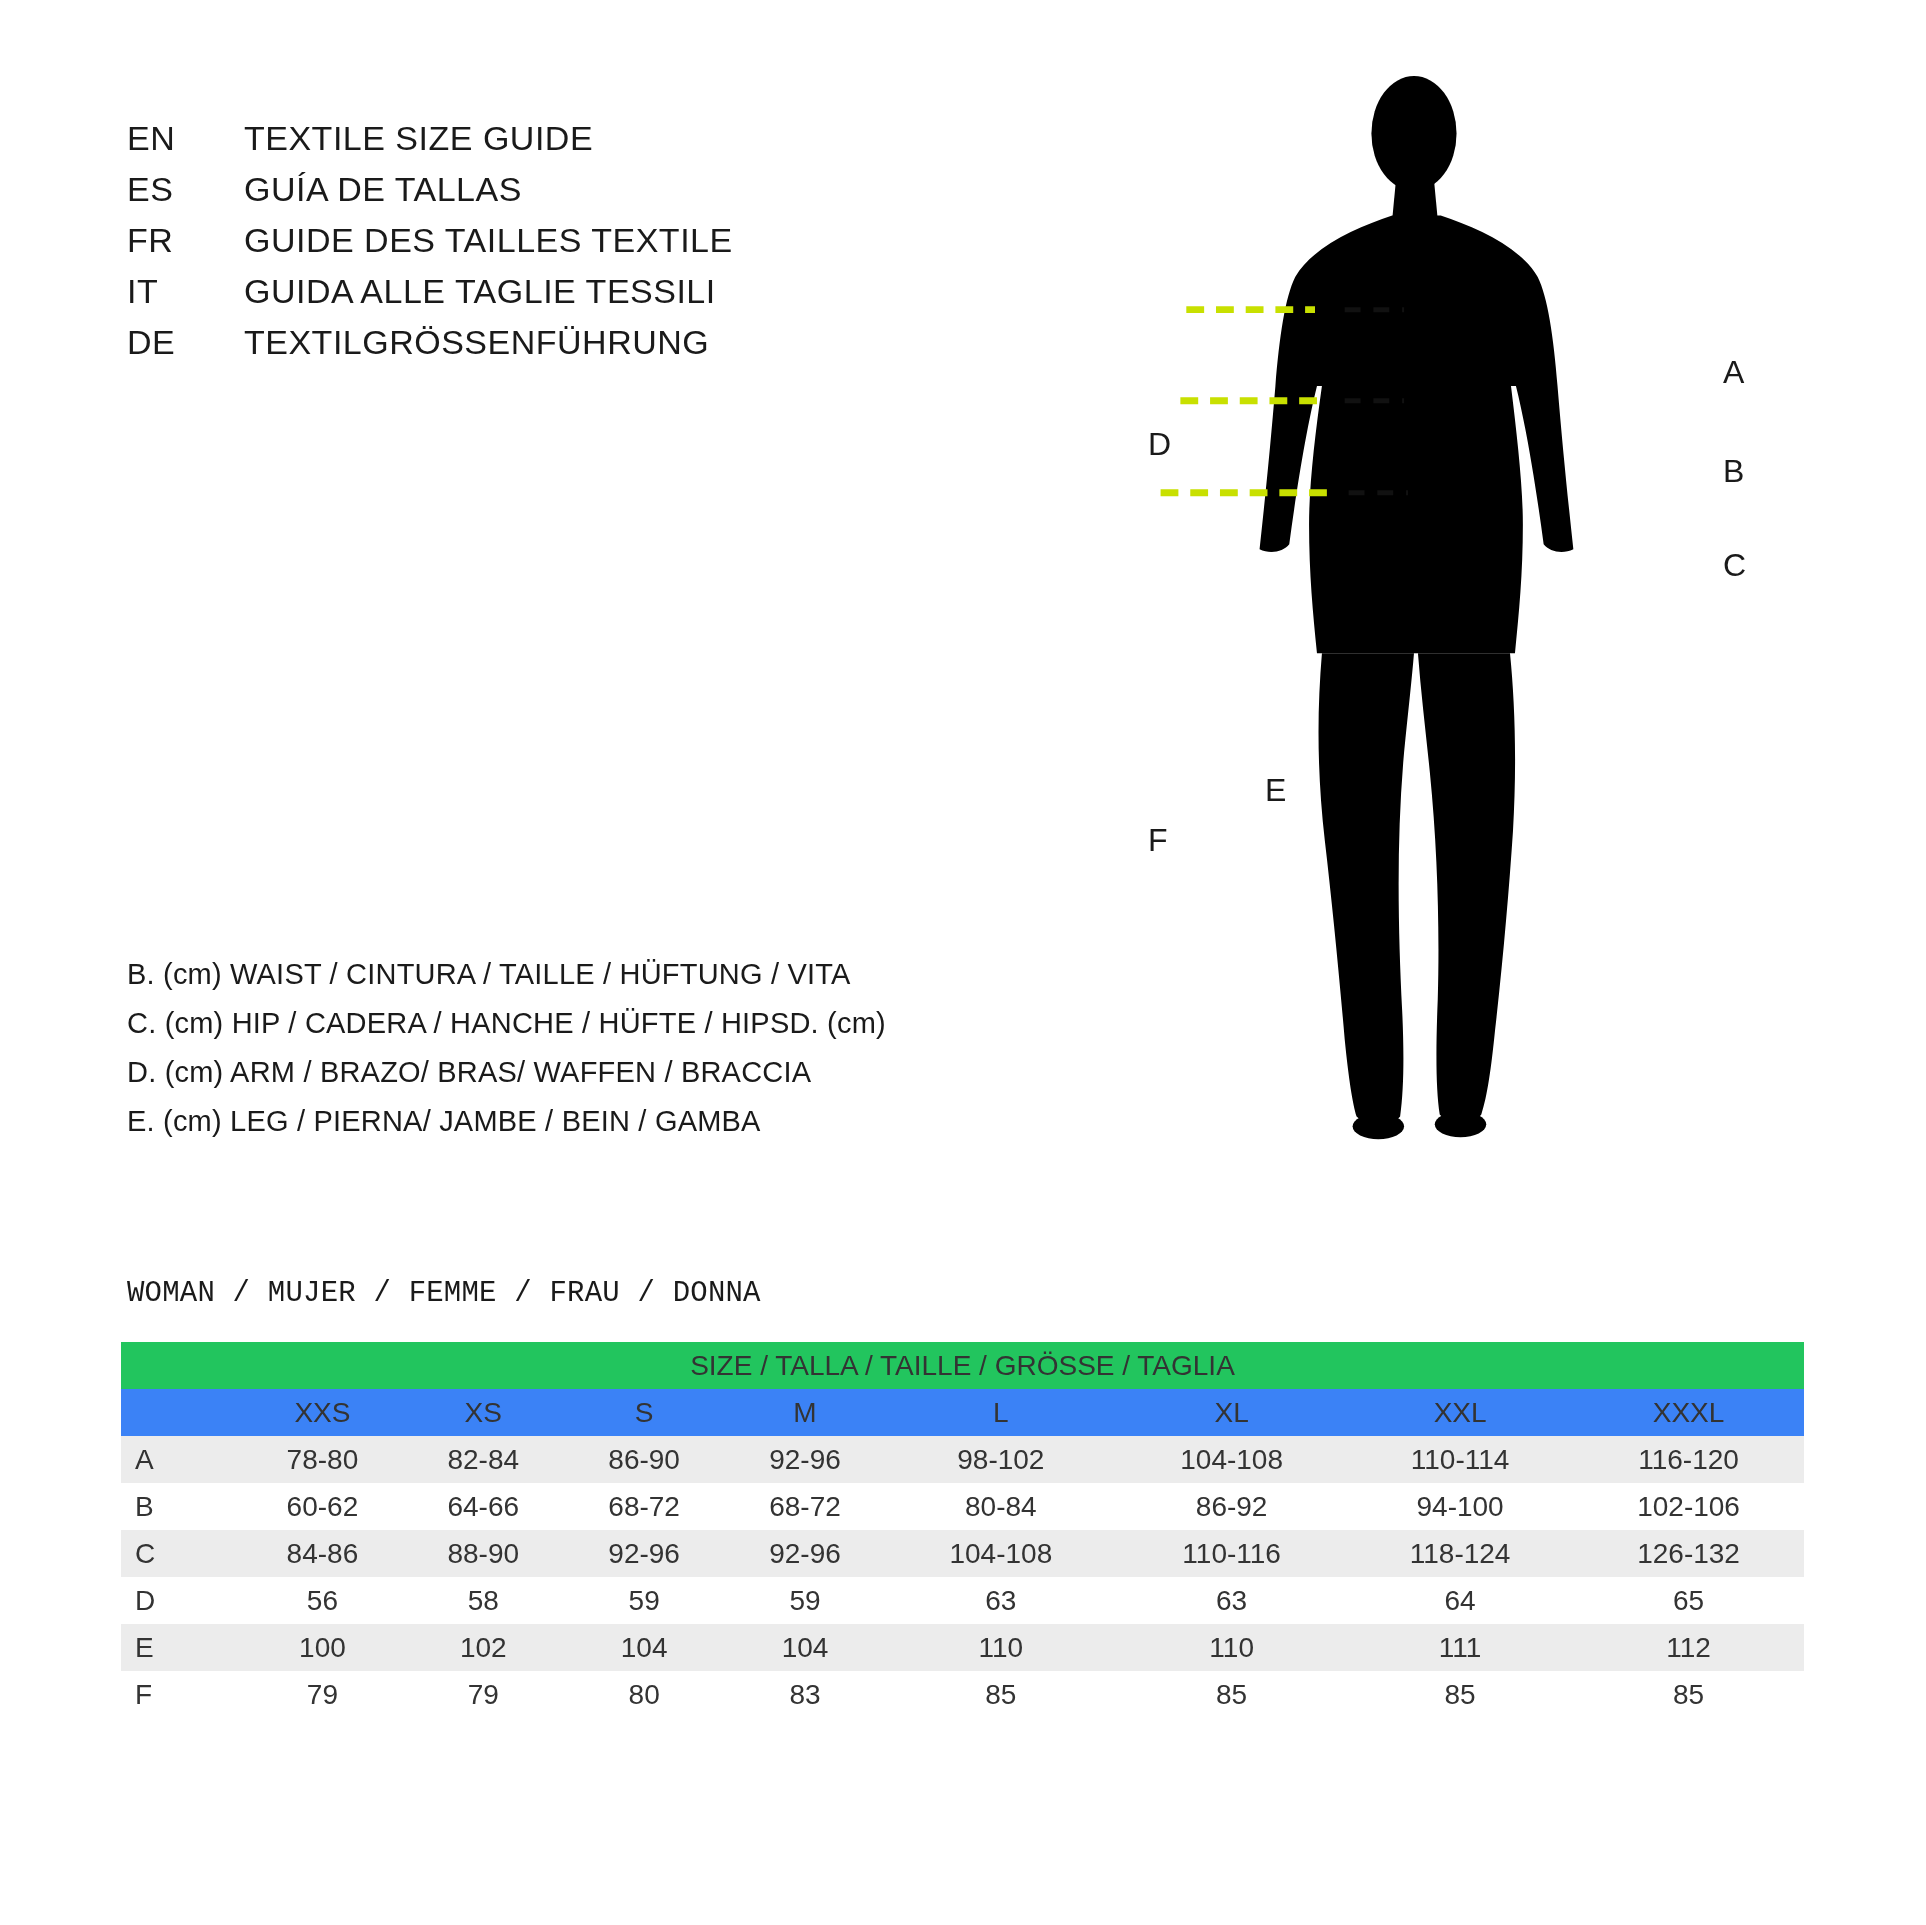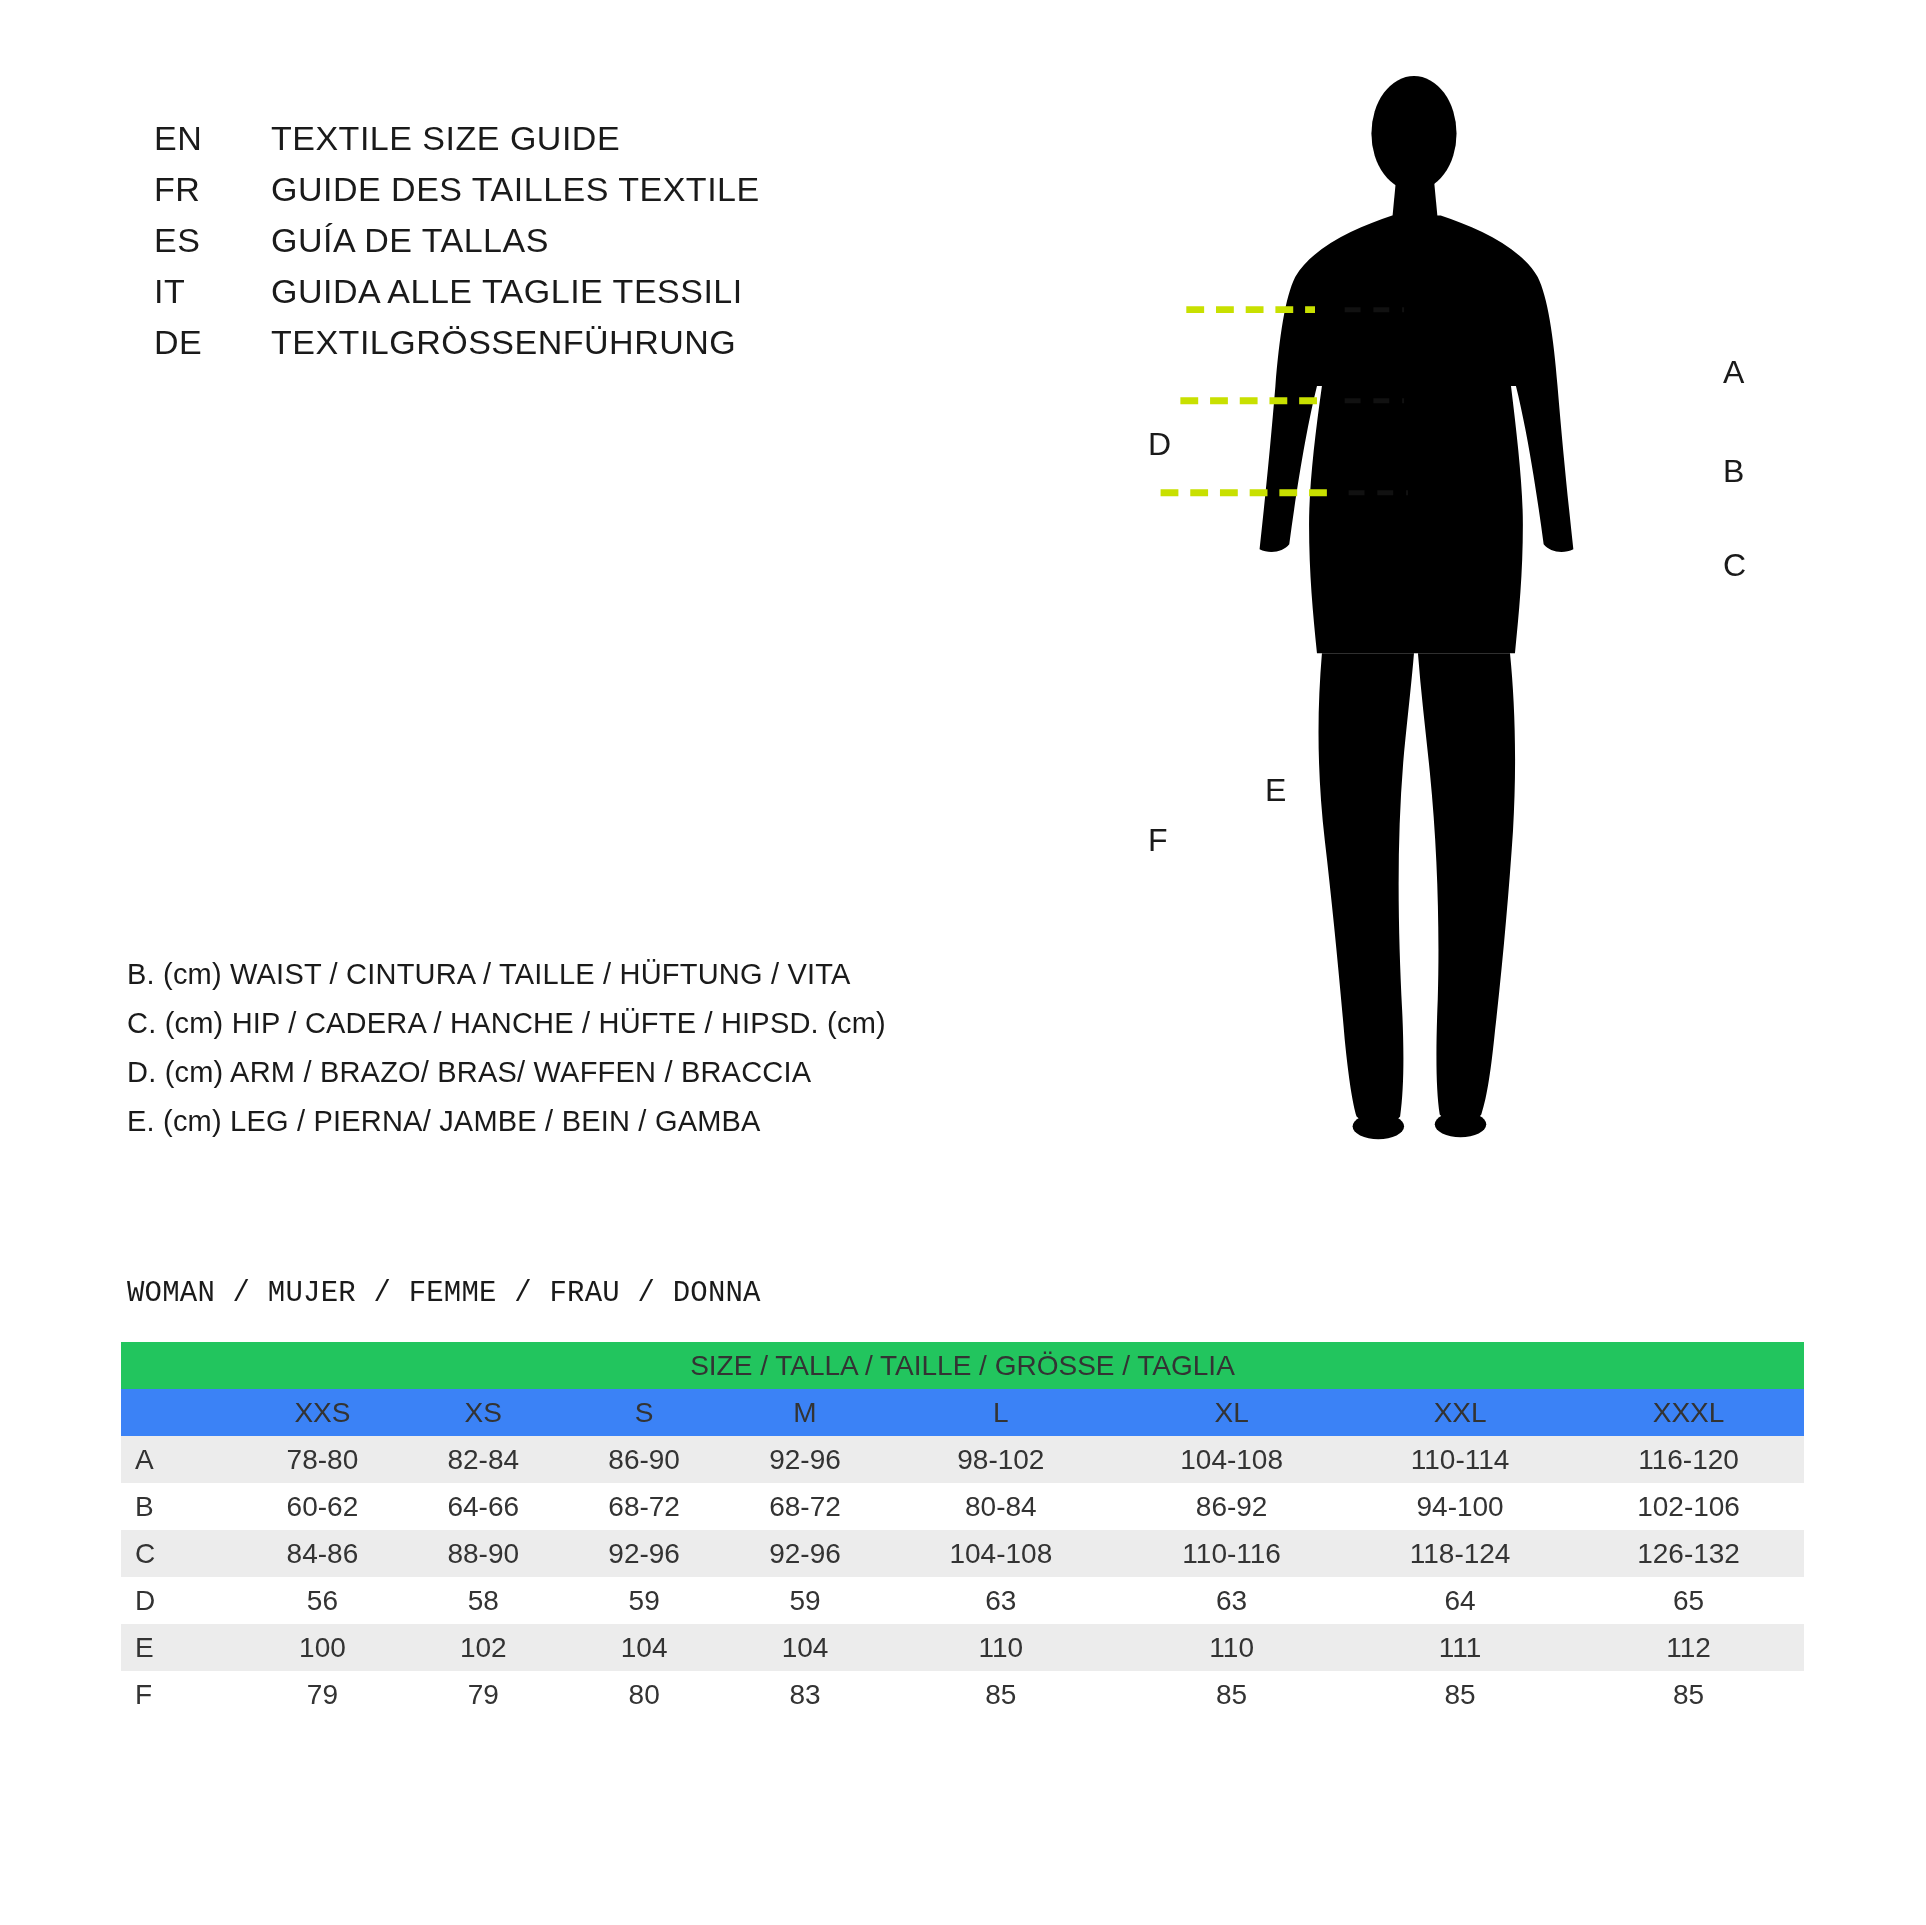--- a/index.html
+++ b/index.html
@@ -14,21 +14,20 @@
     color: #1a1a1a;
     position: relative;
     overflow: hidden;
   }
 
   
   .titles {
     position: absolute;
     left: 127px;
     top: 119px;
-    margin-left: 27px;
   }
   .title-row {
     display: flex;
     align-items: baseline;
     height: 51px;
   }
   .title-lang {
     width: 117px;
     font-size: 34px;
     letter-spacing: 0.5px;
@@ -124,26 +123,26 @@
 </style>
 </head>
 <body>
 
 <div class="titles">
   <div class="title-row">
     <span class="title-lang">EN</span>
     <span class="title-text">TEXTILE SIZE GUIDE</span>
   </div>
   <div class="title-row">
+    <span class="title-lang">ES</span>
+    <span class="title-text">GUÍA DE TALLAS</span>
+  </div>
+  <div class="title-row">
     <span class="title-lang">FR</span>
     <span class="title-text">GUIDE DES TAILLES TEXTILE</span>
-  </div>
-  <div class="title-row">
-    <span class="title-lang">ES</span>
-    <span class="title-text">GUÍA DE TALLAS</span>
   </div>
   <div class="title-row">
     <span class="title-lang">IT</span>
     <span class="title-text">GUIDA ALLE TAGLIE TESSILI</span>
   </div>
   <div class="title-row">
     <span class="title-lang">DE</span>
     <span class="title-text">TEXTILGRÖSSENFÜHRUNG</span>
   </div>
 </div>

